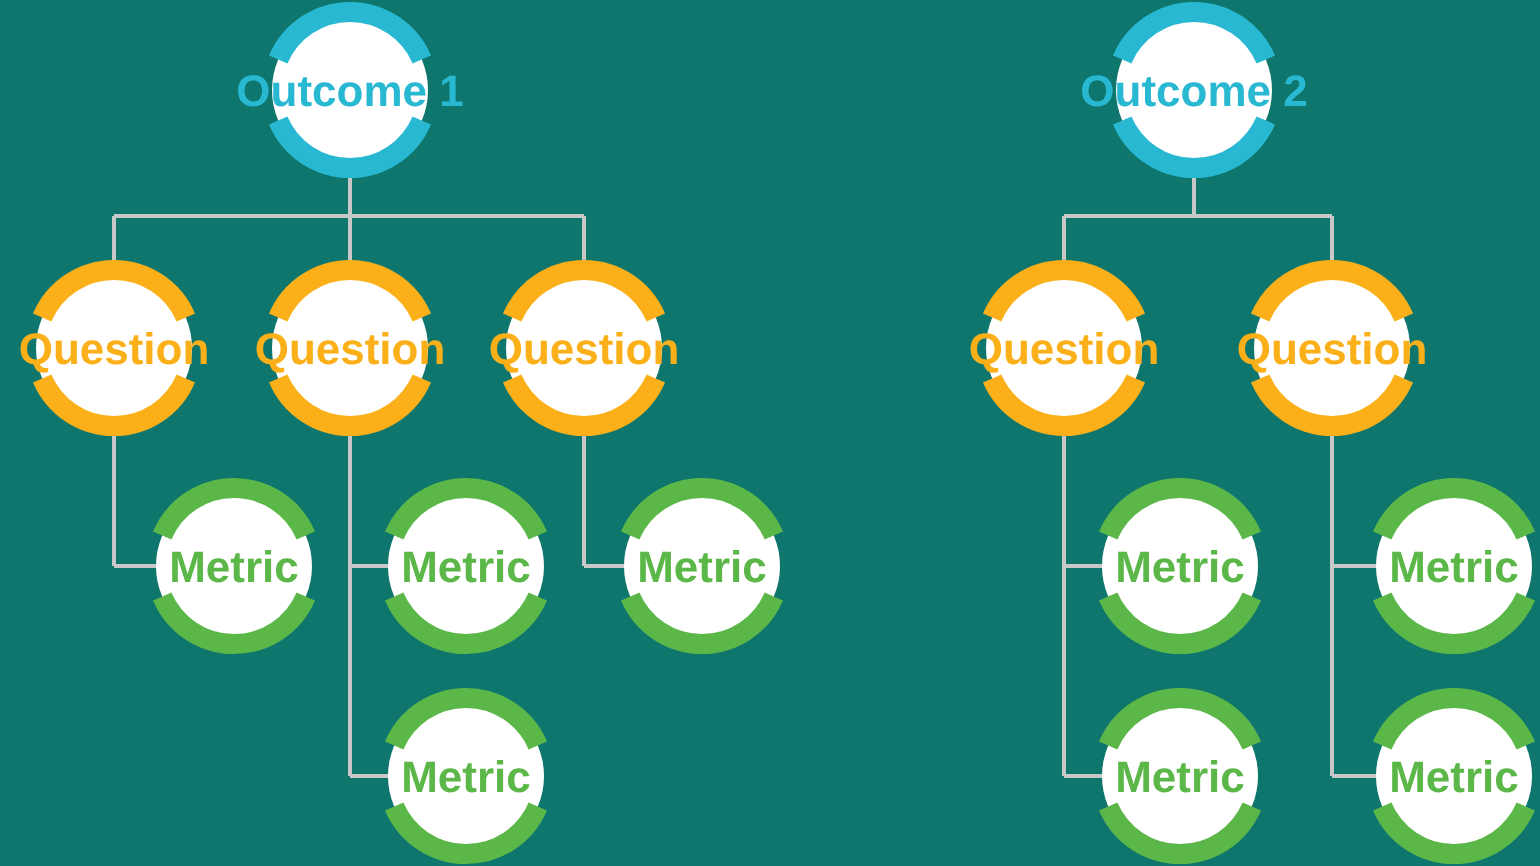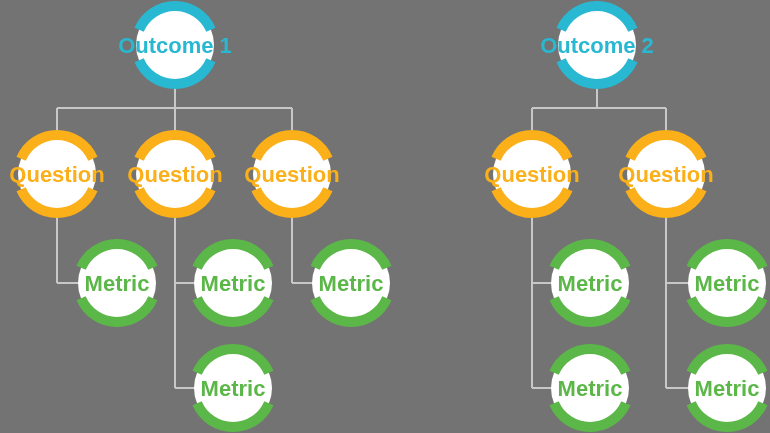--- a/index.html
+++ b/index.html
@@ -5,21 +5,21 @@
   html, body {
     margin: 0;
     padding: 0;
     background: #ffffff;
     font-family: "Liberation Sans", "DejaVu Sans", sans-serif;
   }
   .canvas-wrap {
     position: relative;
     width: 770px;
     height: 433px;
-    background: #737373;
+    background: #0f766e;
     overflow: hidden;
   }
   svg text {
     font-family: "Liberation Sans", "DejaVu Sans", sans-serif;
     font-weight: bold;
   }
 </style>
 </head>
 <body>
 

